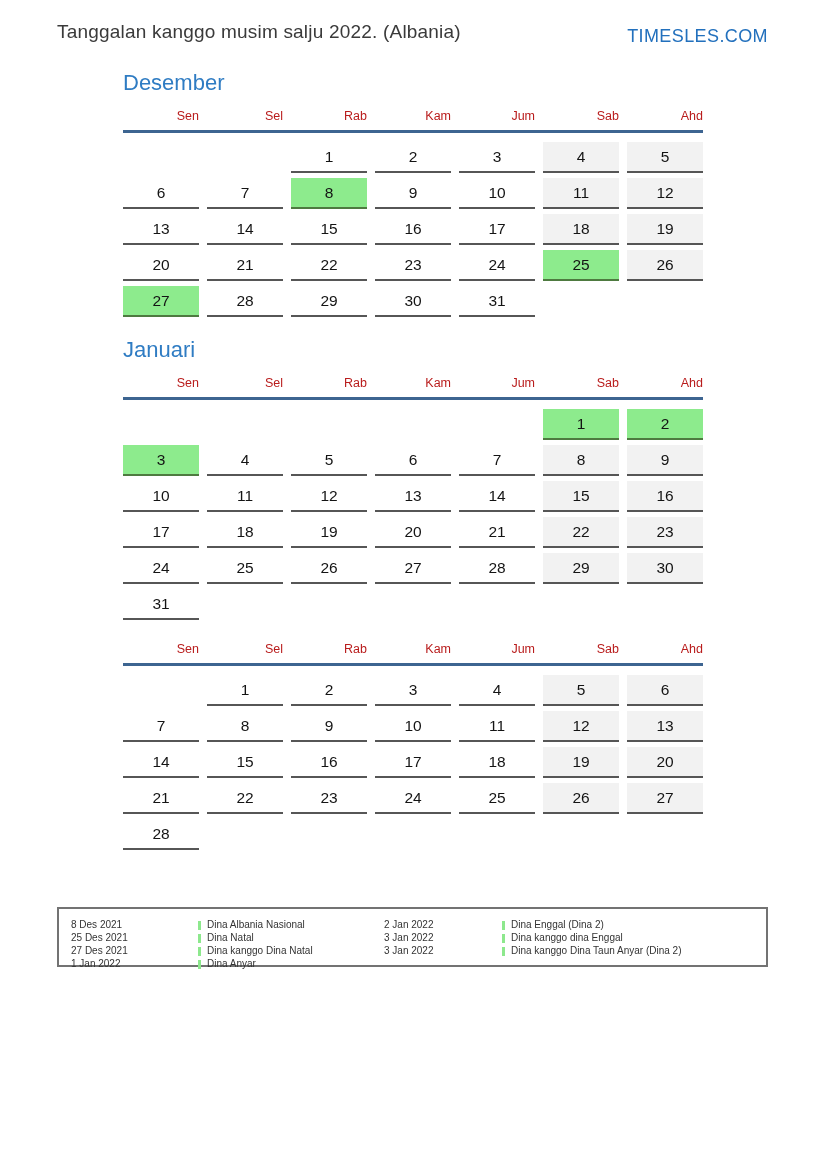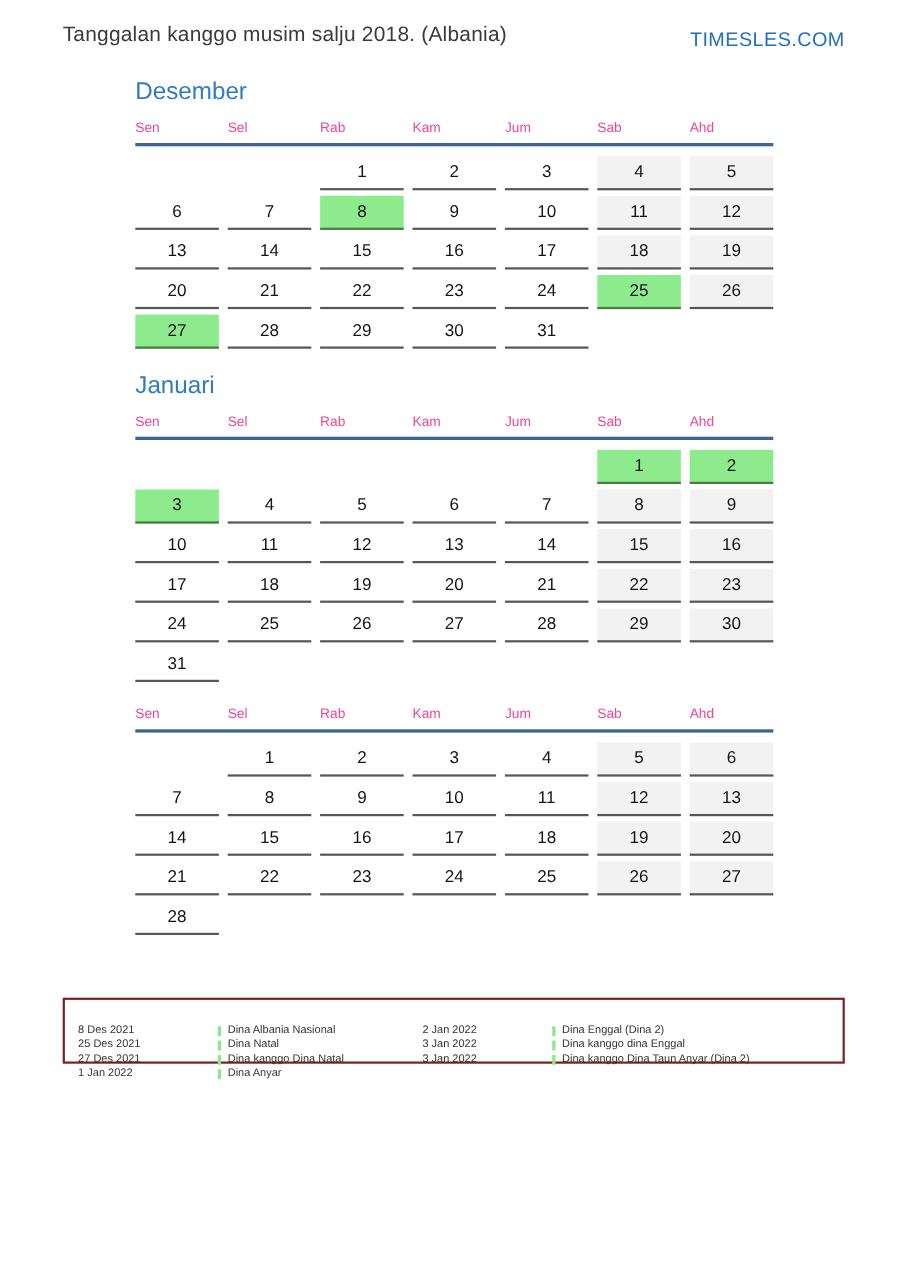--- a/index.html
+++ b/index.html
@@ -18,49 +18,49 @@
   .calendar-wrap{position:absolute;left:123px;top:72px;width:580px;}
   .month{margin-bottom:22px;}
   .month-title{
     text-align:left;color:#2f7cc3;font-size:22px;line-height:21px;
     font-weight:400;margin:0 0 16px 0;
   }
   .weekday-row{
     display:grid;grid-template-columns:repeat(7,1fr);gap:8px;
     padding-bottom:7px;border-bottom:3px solid #3d6591;
   }
-  .weekday{text-align:left;font-size:12.5px;color:#ec4899;}
+  .weekday{text-align:right;font-size:12.5px;color:#b91c1c;}
   .daygrid{
     display:grid;grid-template-columns:repeat(7,1fr);gap:5px 8px;margin-top:9px;
   }
   .cell{
     height:29px;line-height:29px;text-align:center;font-size:15.5px;
     border-bottom:2px solid transparent;
   }
   .cell.day{border-bottom-color:#565656;}
   .cell.weekend{background:#f2f2f2;}
   .cell.holiday{background:#8deb8d;border-bottom-color:#4e7a40;}
   .legend{
     position:absolute;left:57px;top:907px;width:711px;height:60px;
-    border:2px solid #7f1d1d;box-sizing:border-box;padding:22px 0 0 12px;
+    border:2px solid #737373;box-sizing:border-box;padding:10px 0 0 12px;
   }
   .lg-row{display:flex;font-size:10px;line-height:12.9px;color:#333;}
   .lg-date1{width:127px;}
   .lg-label1{width:186px;display:flex;align-items:center;}
   .lg-date2{width:118px;}
   .lg-label2{flex:1;display:flex;align-items:center;text-align:center;}
   .lg-bar{
     display:inline-block;width:3px;height:9px;background:#8de88d;
     margin-right:6px;flex:none;
   }
 </style>
 </head>
 <body>
 
-<div class="page-title">Tanggalan kanggo musim salju 2018. (Albania)</div>
+<div class="page-title">Tanggalan kanggo musim salju 2022. (Albania)</div>
 <a class="logo">TIMESLES.COM</a>
 
 <div class="calendar-wrap">
     <div class="month">
       <div class="month-title">Desember</div>
       <div class="weekday-row">
         <div class="weekday">Sen</div>
         <div class="weekday">Sel</div>
         <div class="weekday">Rab</div>
         <div class="weekday">Kam</div>

